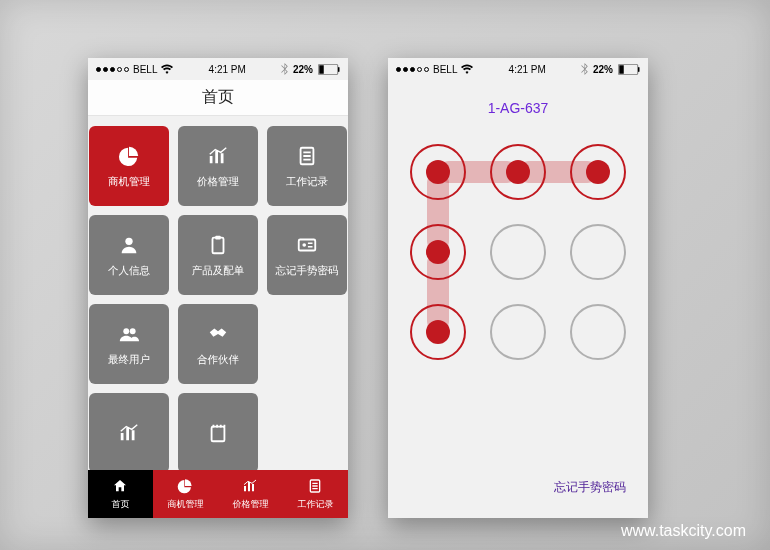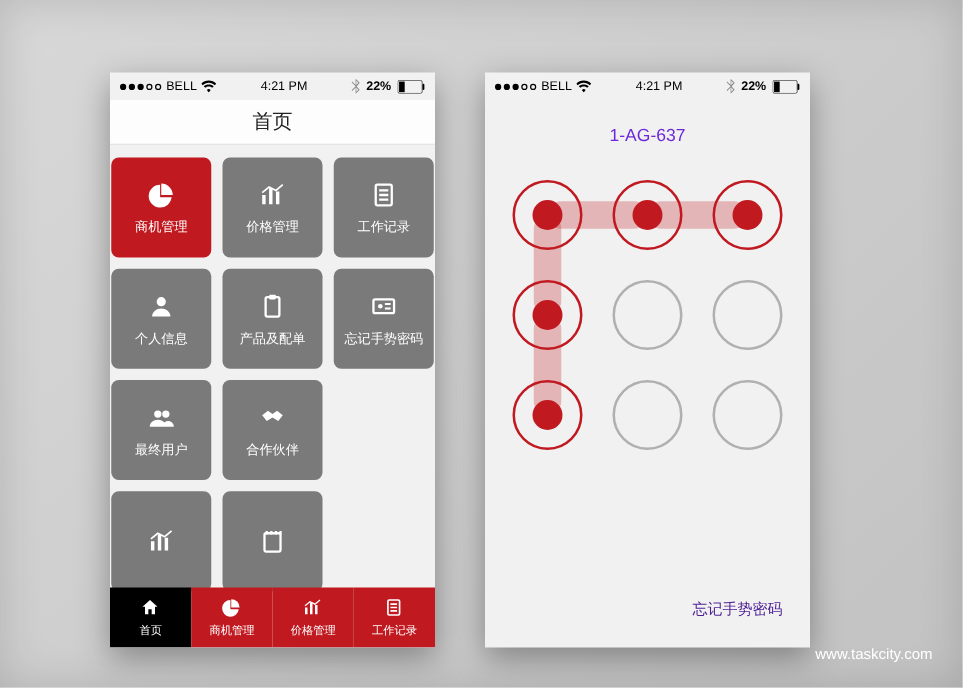--- a/index.html
+++ b/index.html
@@ -62,21 +62,21 @@
     cursor: pointer;
   }
   .dot-outer.active { border-color: #c11920; }
   .dot-outer.active .core { background: #c11920; }
   .core { width: 24px; height: 24px; border-radius: 50%; }
   .stroke { position: absolute; background: rgba(193,25,32,0.28); border-radius: 11px; height: 22px; }
   .forgot {
     position: absolute; bottom: 22px; right: 22px; font-size: 12px; color: #4c1d95; cursor: pointer;
   }
   .footer-url {
-    position: absolute; right: 24px; bottom: 20px; color: #fff; font-size: 12px; margin-left: 27px;
+    position: absolute; right: 24px; bottom: 10px; color: #fff; font-size: 16px; margin-left: 27px;
   }
   svg { display: block; }
 </style>
 </head>
 <body>
 
 <div class="phones">
 
   <div class="phone">
     <div class="status-bar">

